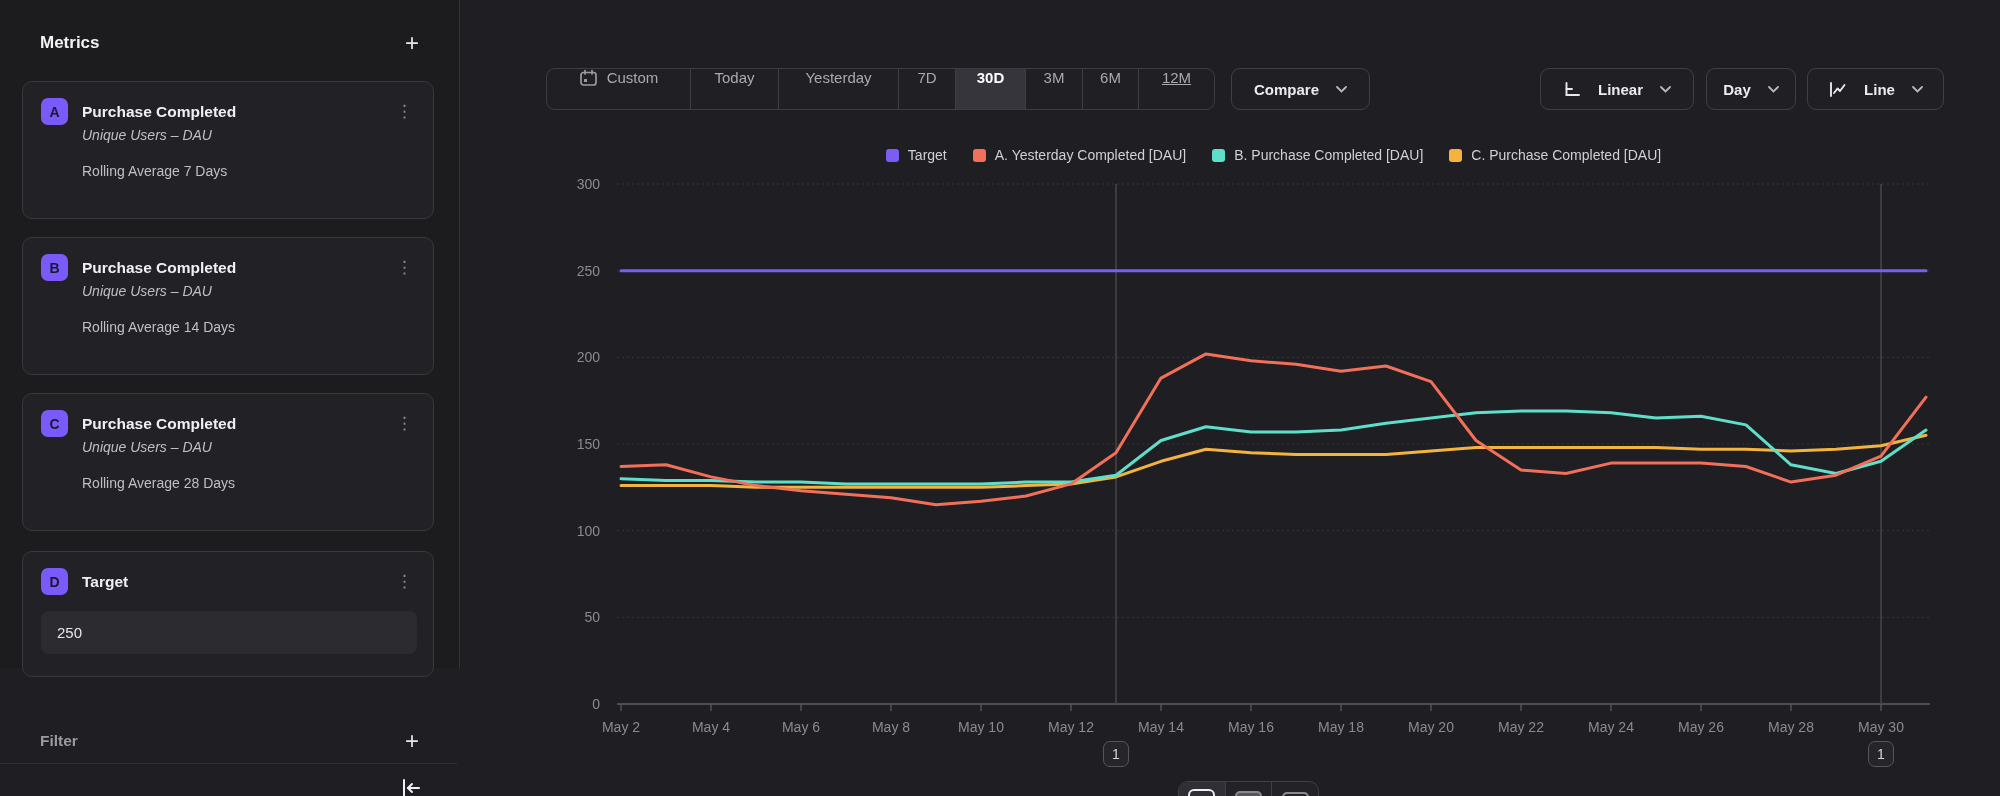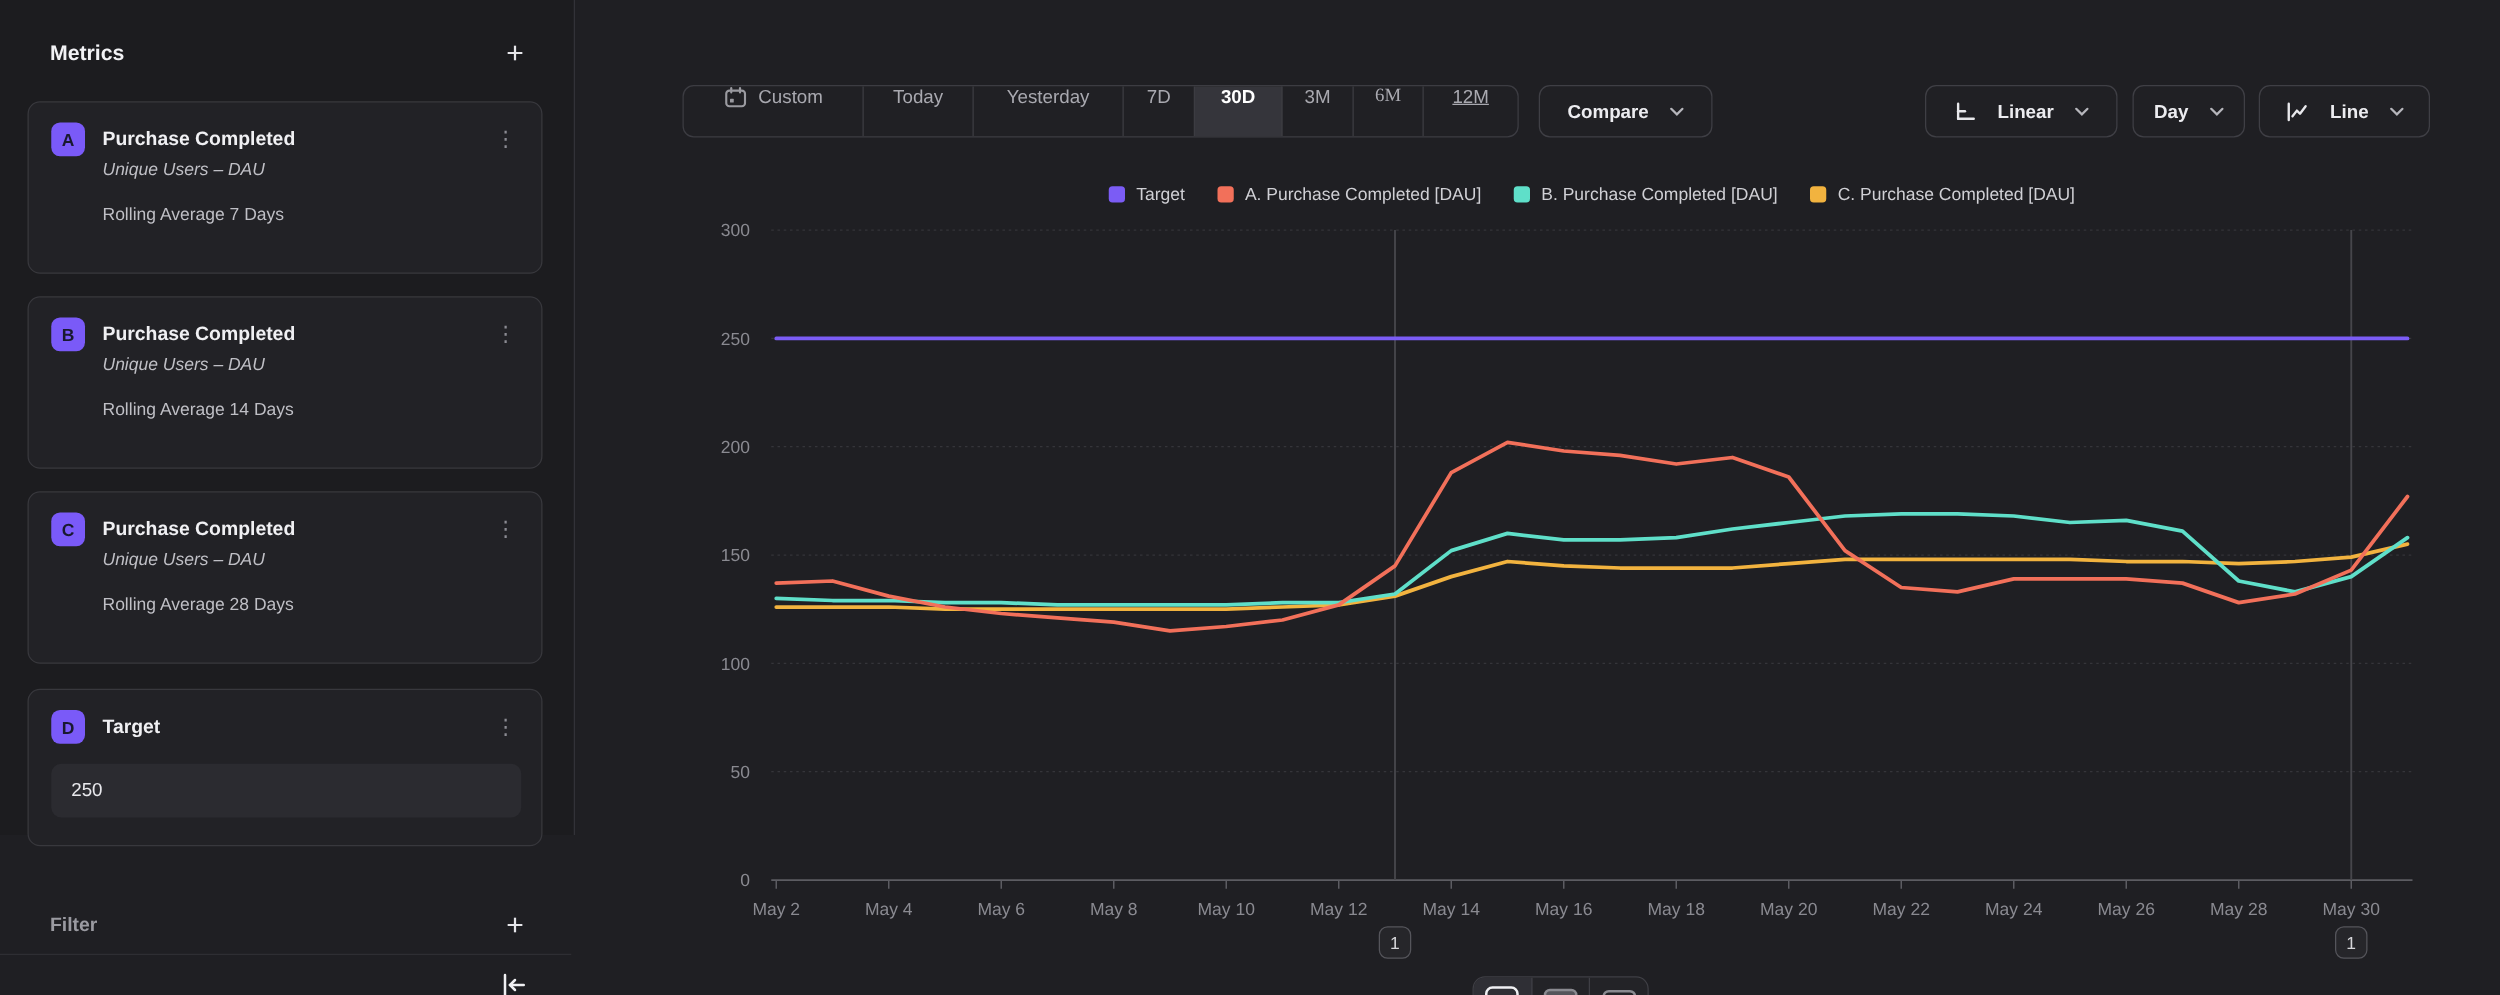--- a/index.html
+++ b/index.html
@@ -170,21 +170,21 @@
         <line x1="13" y1="1.5" x2="13" y2="5"></line>
         <rect x="5" y="10" width="3" height="3" rx="0.5" fill="#9a9aa0" stroke="none"></rect>
       </svg>
       <span>Custom</span>
     </button>
     <button class="seg" style="width: 88px; background: transparent; border-top: none; border-right: 1px solid rgb(60, 60, 66); border-bottom: none; border-left: none; border-image: initial; font-family: inherit;">Today</button>
     <button class="seg" style="width: 120px; background: transparent; border-top: none; border-right: 1px solid rgb(60, 60, 66); border-bottom: none; border-left: none; border-image: initial; font-family: inherit;">Yesterday</button>
     <button class="seg" style="width: 57px; background: transparent; border-top: none; border-right: 1px solid rgb(60, 60, 66); border-bottom: none; border-left: none; border-image: initial; font-family: inherit;">7D</button>
     <button class="seg active" style="width: 70px; border-top: none; border-right: 1px solid rgb(60, 60, 66); border-bottom: none; border-left: none; border-image: initial; font-family: inherit;">30D</button>
     <button class="seg" style="width: 57px; background: transparent; border-top: none; border-right: 1px solid rgb(60, 60, 66); border-bottom: none; border-left: none; border-image: initial; font-family: inherit;">3M</button>
-    <button class="seg" style="width: 56px; background: transparent; border-top: none; border-right: 1px solid rgb(60, 60, 66); border-bottom: none; border-left: none; border-image: initial; font-family: Liberation Serif, serif;">6M</button>
+    <button class="seg" style="width: 56px; background: transparent; border-top: none; border-right: 1px solid rgb(60, 60, 66); border-bottom: none; border-left: none; border-image: initial; font-family: Liberation Sans, sans-serif;">6M</button>
     <button class="seg" style="width: 75px; background: transparent; border: none; font-family: inherit; text-decoration: underline;">12M</button>
   </div>
 
 <button class="tool-btn" style="left:1231px; width:139px;">
   <span>Compare</span>
   <svg width="11" height="7" viewBox="0 0 11 7" fill="none" stroke="#b6b6bc" stroke-width="1.8" stroke-linecap="round">
       <polyline points="1,1 5.5,5.5 10,1"></polyline>
     </svg>
 </button>
 
@@ -218,21 +218,21 @@
     </svg>
 </button>
 
 <div class="legend" id="legend">
     <div class="legend-item">
       <span class="legend-swatch" style="background:#7b5cf5"></span>
       <span class="legend-label">Target</span>
     </div>
     <div class="legend-item">
       <span class="legend-swatch" style="background:#f2705a"></span>
-      <span class="legend-label">A. Purchase Completed [DAU]</span>
+      <span class="legend-label">A. Yesterday Completed [DAU]</span>
     </div>
     <div class="legend-item">
       <span class="legend-swatch" style="background:#5fdfc9"></span>
       <span class="legend-label">B. Purchase Completed [DAU]</span>
     </div>
     <div class="legend-item">
       <span class="legend-swatch" style="background:#f2b33f"></span>
       <span class="legend-label">C. Purchase Completed [DAU]</span>
     </div>
   </div>

